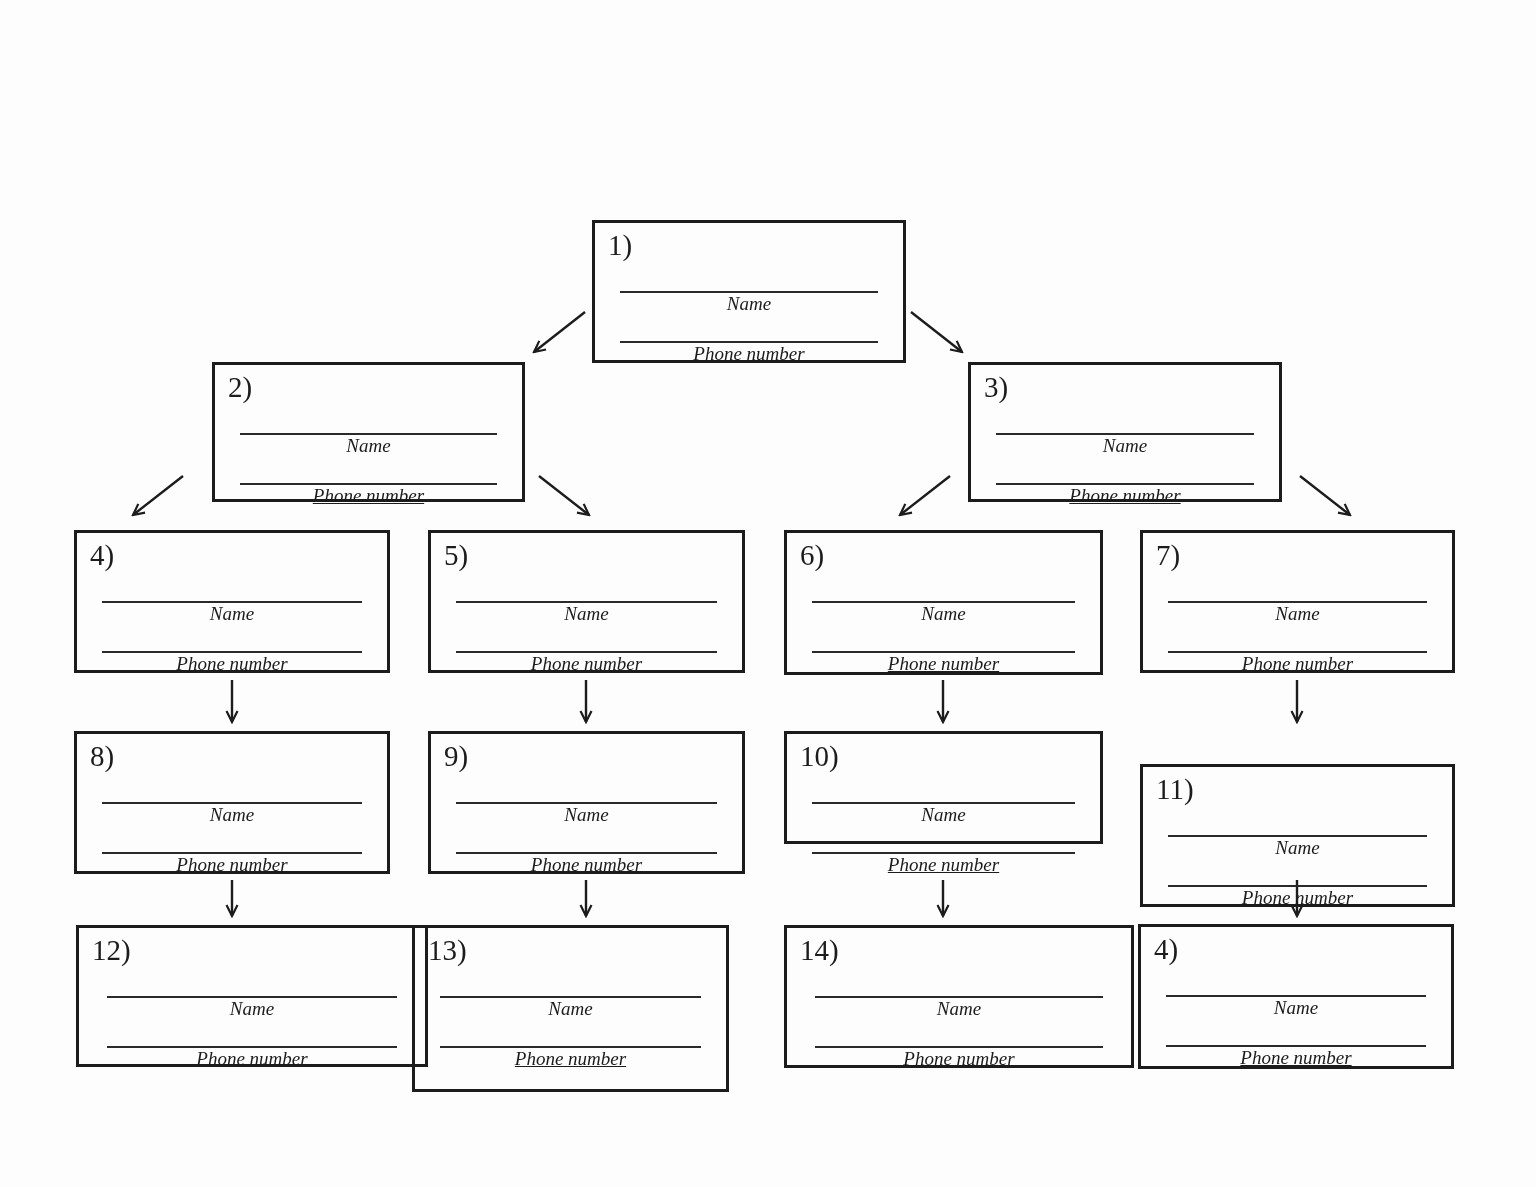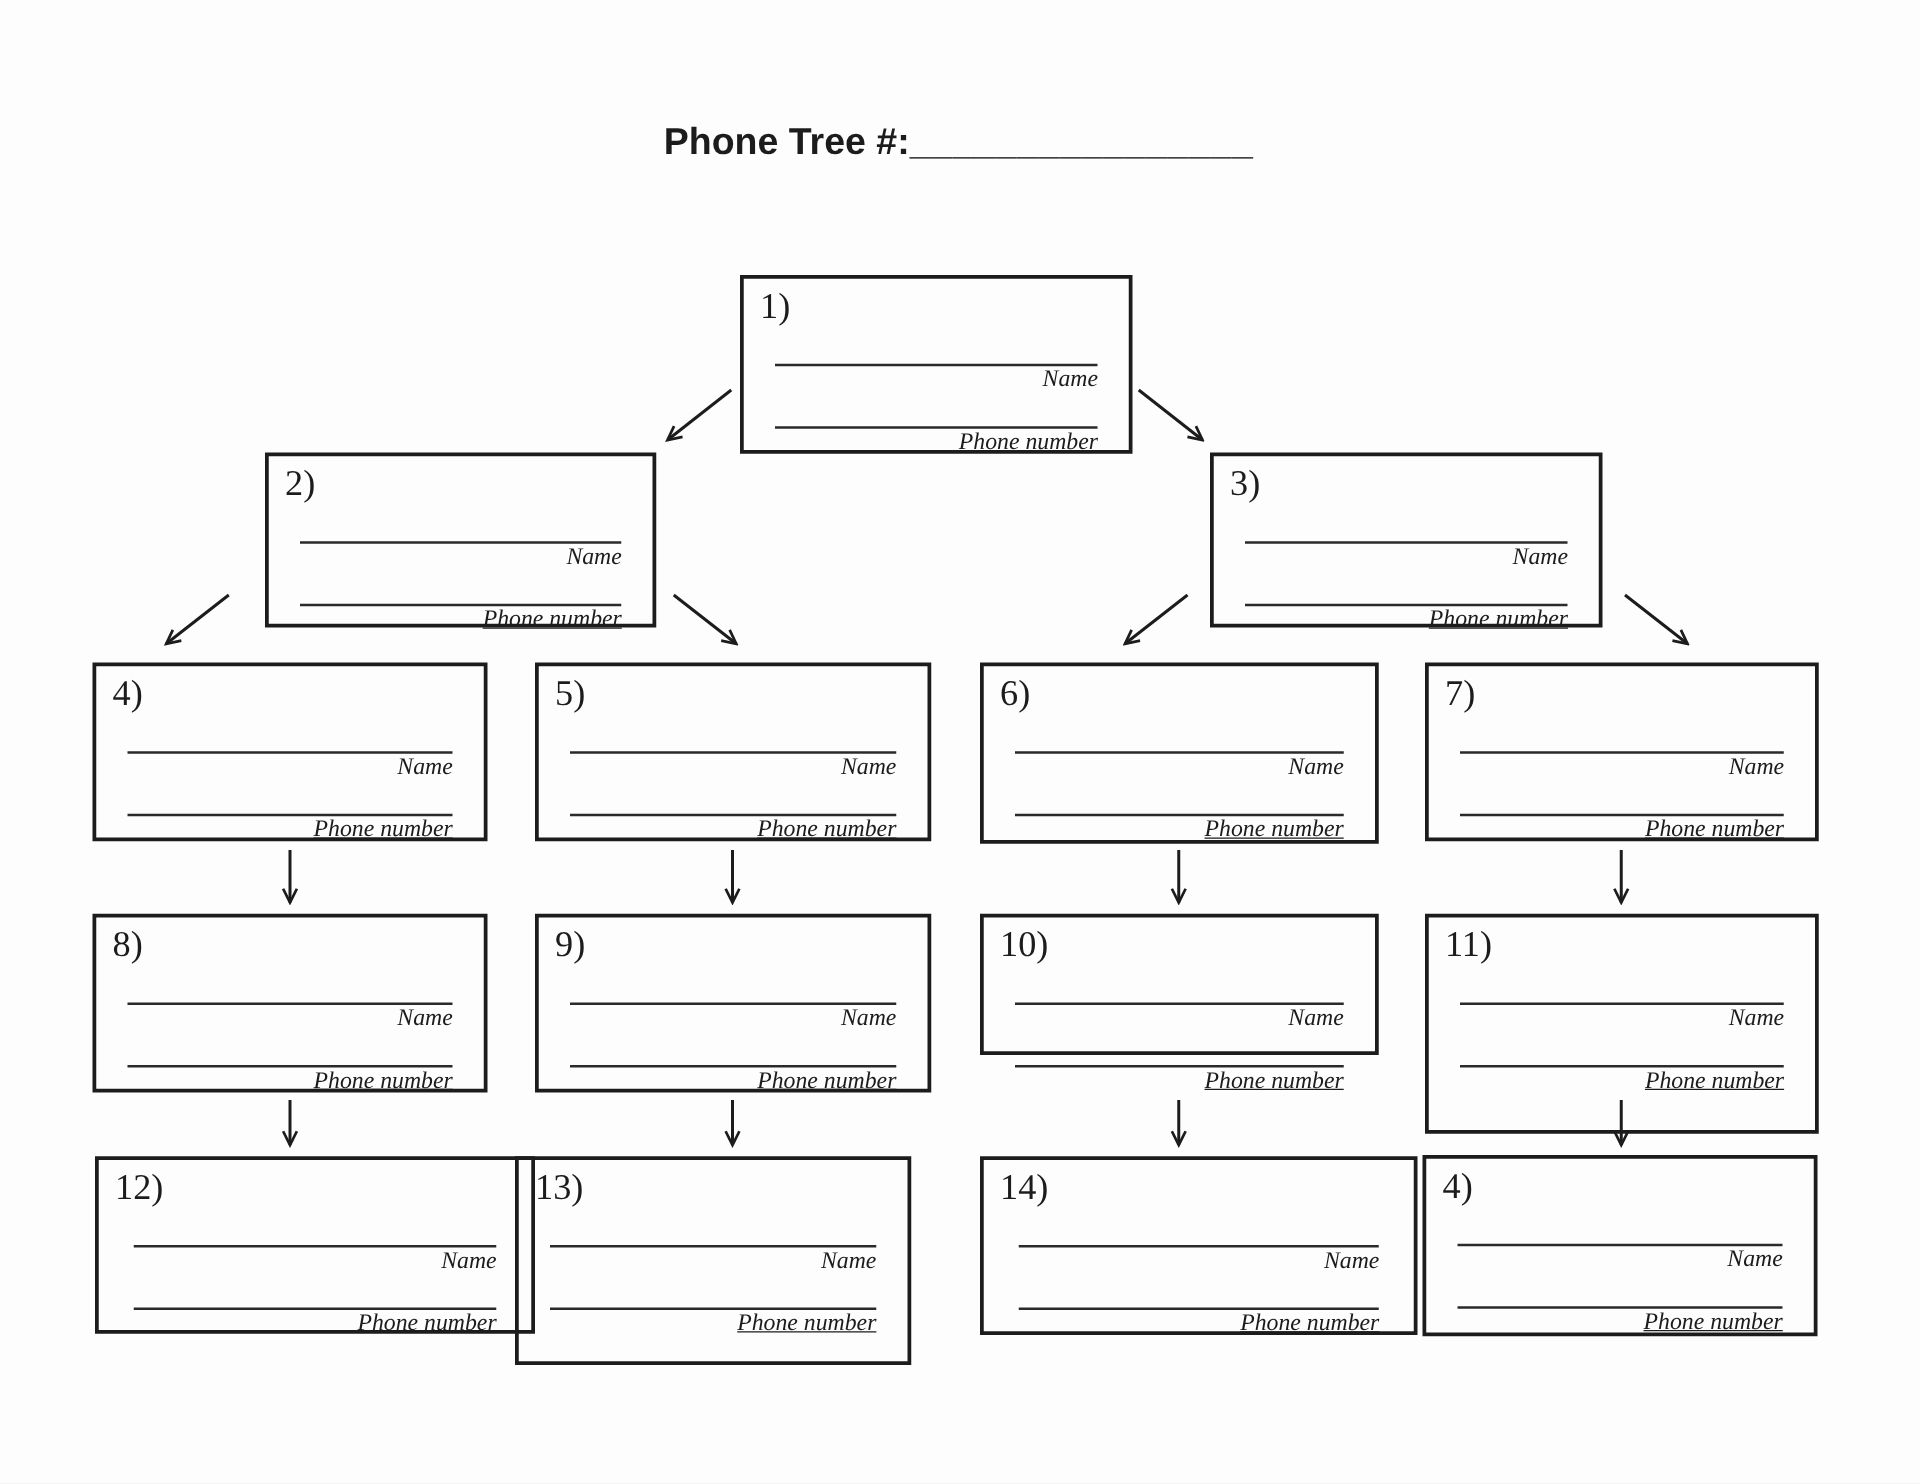--- a/index.html
+++ b/index.html
@@ -20,40 +20,37 @@
   .title .blank { letter-spacing:0.5px; }
   .tbox {
     position:absolute; border:3px solid var(--ink); background:transparent;
   }
   .tbox .num {
     position:absolute; top:5px; left:13px;
     font-size:29px; line-height:34px; color:var(--ink);
   }
   .field {
     position:absolute; left:8%; right:8%;
-    border-top:2px solid #2a2a2a; text-align:right;
+    border-top:2px solid #2a2a2a; text-align:center;
   }
   .f-name  { top:68px; }
   .f-phone { top:118px;text-decoration:underline; }
   .flabel {
     font-style:italic; font-size:19px; line-height:20px;
     margin-top:1px; color:var(--ink);
   }
   #arrows { position:absolute; left:0; top:0; pointer-events:none; }
   #arrows line { stroke:var(--ink); stroke-width:2.4; }
   #arrows .ah  { stroke:var(--ink); stroke-width:2.2; fill:none; }
 </style>
 </head>
 <body>
 
 <div class="page">
 
-  <div class="title">
-    <span>Phone Tree #:</span><span class="blank">________________</span>
-  </div>
 
   <svg id="arrows" width="1536" height="1187" viewBox="0 0 1536 1187">
     <defs>
       <marker id="ah" viewBox="0 0 16 16" refX="14" refY="8" markerWidth="16" markerHeight="16" markerUnits="userSpaceOnUse" orient="auto">
         <path class="ah" d="M3,2.5 L14,8 L3,13.5"></path>
       </marker>
     </defs>
     <line x1="585" y1="312" x2="534" y2="352" marker-end="url(#ah)"></line>
     <line x1="911" y1="312" x2="962" y2="352" marker-end="url(#ah)"></line>
     <line x1="183" y1="476" x2="133" y2="515" marker-end="url(#ah)"></line>
@@ -156,21 +153,21 @@
   </div>
   <div class="tbox" style="left:784px;top:731px;width:319px;height:113px">
     <div class="num">10)</div>
     <div class="field f-name">
         <div class="flabel">Name</div>
       </div>
     <div class="field f-phone">
         <div class="flabel">Phone number</div>
       </div>
   </div>
-  <div class="tbox" style="left:1140px;top:731px;width:315px;height:176px">
+  <div class="tbox" style="left:1140px;top:764px;width:315px;height:143px">
     <div class="num">11)</div>
     <div class="field f-name">
         <div class="flabel">Name</div>
       </div>
     <div class="field f-phone">
         <div class="flabel">Phone number</div>
       </div>
   </div>
 
   <div class="tbox" style="left:76px;top:925px;width:352px;height:142px">

